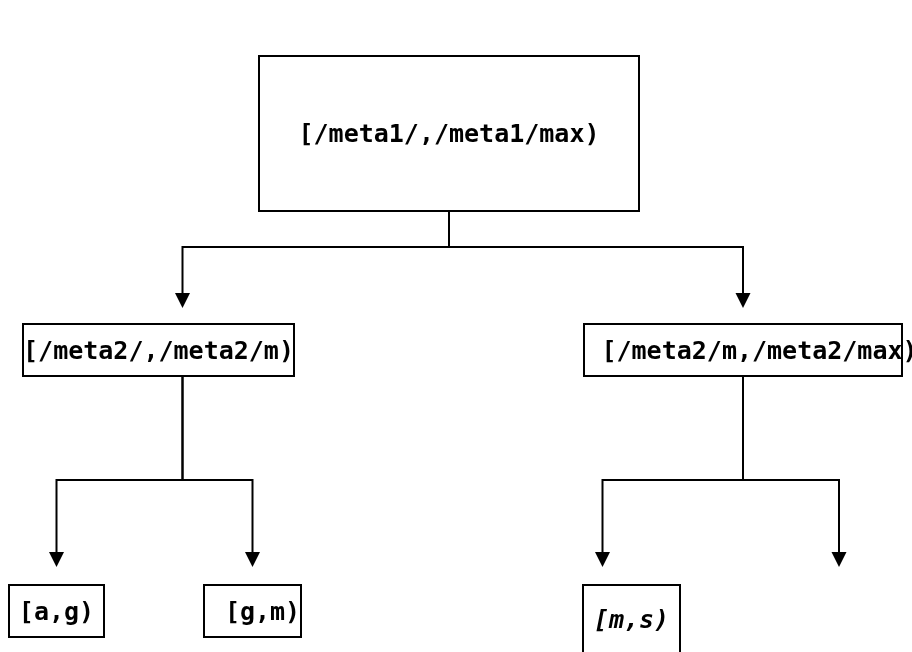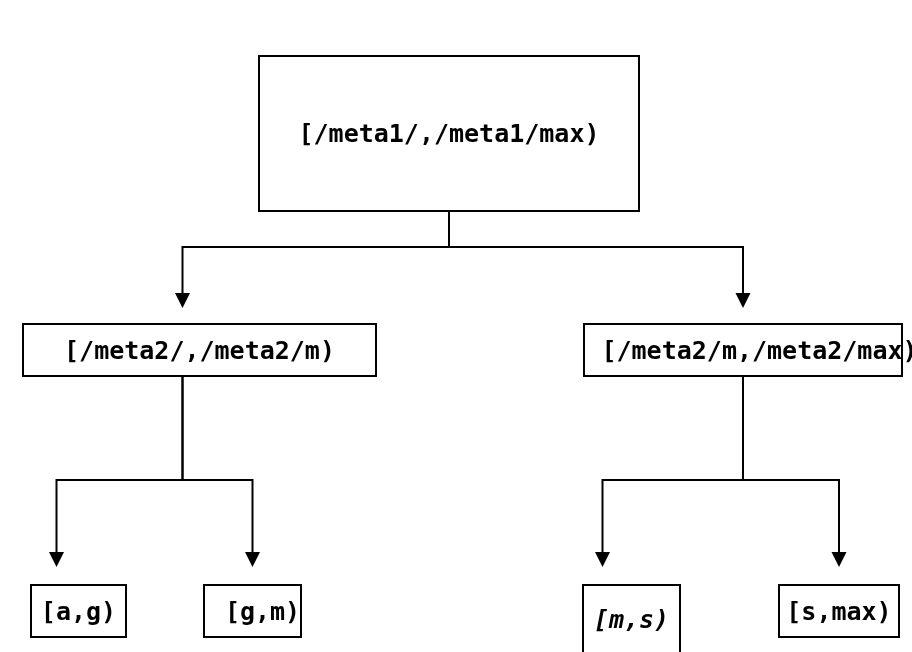--- a/index.html
+++ b/index.html
@@ -39,23 +39,23 @@
     background: #ffffff;
     color: #000000;
     display: flex;
     align-items: center;
     justify-content: center;
     font-weight: bold;
     font-size: 25px;
     white-space: nowrap;
   }
   #node-root      { left: 258px; top: 19px;  width: 382px; height: 157px; margin-top: 36px; }
-  #node-left      { left: 22px;  top: 323px; width: 355px; height: 54px; }
+  #node-left      { left: 22px;  top: 323px; width: 273px; height: 54px; }
   #node-right     { left: 583px; top: 323px; width: 320px; height: 54px; padding-left: 33px; }
-  #node-leaf-ag   { left: 8px;   top: 584px; width: 97px;  height: 54px; margin-left: 22px; }
+  #node-leaf-ag   { left: 8px;   top: 584px; width: 97px;  height: 54px; }
   #node-leaf-gm   { left: 203px; top: 584px; width: 99px;  height: 54px; padding-left: 20px; }
   #node-leaf-ms   { left: 582px; top: 584px; width: 99px;  height: 70px; font-style: italic; }
   #node-leaf-smax { left: 778px; top: 584px; width: 122px; height: 54px; }
 </style>
 </head>
 <body>
 
 <div class="canvas">
 
   <svg class="edges" viewBox="0 0 912 652" xmlns="http://www.w3.org/2000/svg">
@@ -109,17 +109,14 @@
   </div>
 
   <div class="node" id="node-leaf-gm">
     <span>[g,m)</span>
   </div>
 
   <div class="node" id="node-leaf-ms">
     <span>[m,s)</span>
   </div>
 
-  <div class="node" id="node-leaf-smax">
-    <span>[s,max)</span>
-  </div>
 
 </div>
 
 </body></html>

